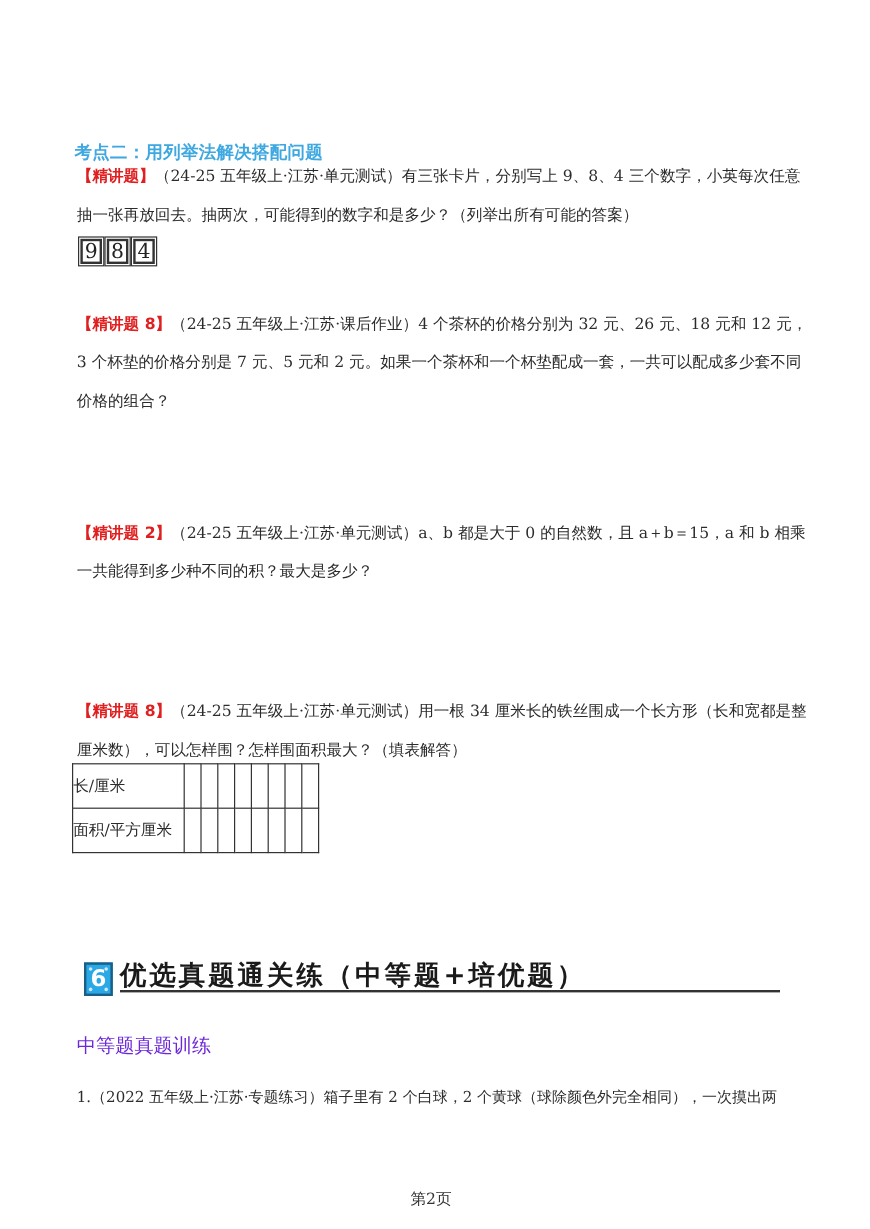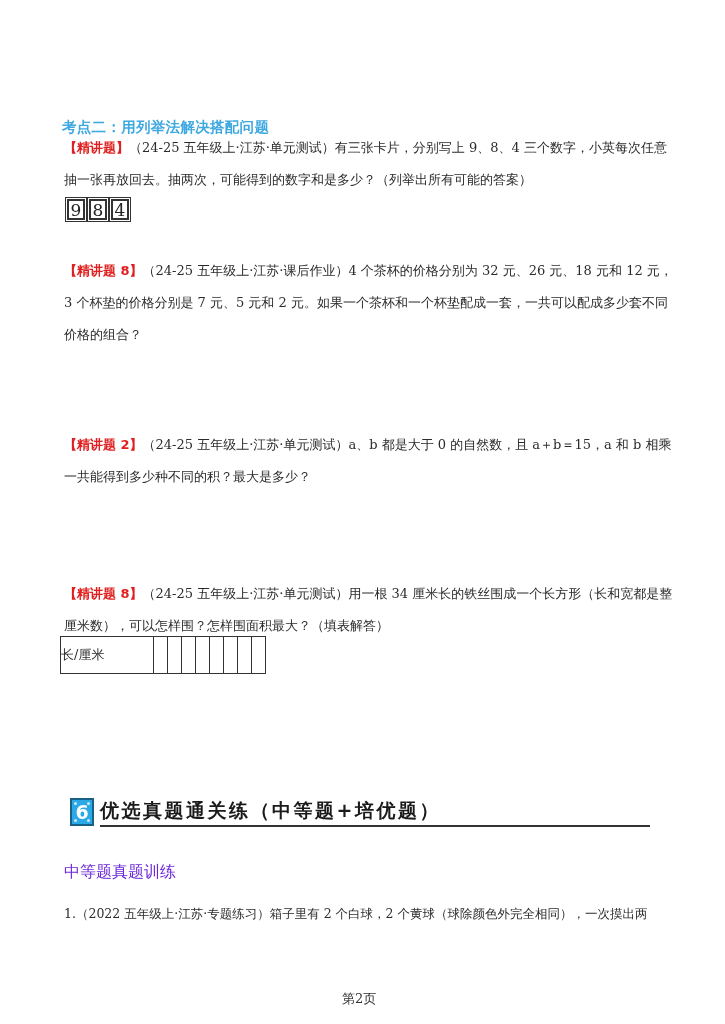--- a/index.html
+++ b/index.html
@@ -34,21 +34,21 @@
     .banner { display: flex; align-items: flex-end; }
     .num-icon {
       width: 24px; height: 28px; background: #2aa9e6; border: 2px solid #1a5f86;
       box-sizing: border-box; color: #fff; font-weight: bold; font-size: 19px;
       display: flex; align-items: center; justify-content: center; position: relative;
       font-family: "DejaVu Sans", sans-serif;
     }
     .num-icon .dot { position: absolute; width: 3px; height: 3px; background: #cfe9f7; border-radius: 50%; }
     .banner-title {
       font-family: "DejaVu Sans", "Liberation Sans", sans-serif;
-      font-size: 19px; font-weight: bold; color: #1a1a1a; margin-left: 6px;
+      font-size: 22px; font-weight: bold; color: #1a1a1a; margin-left: 6px;
       letter-spacing: 2.5px; padding-bottom: 2px;
     }
     .banner-rule { position: absolute; left: 100px; top: 825px; width: 550px; height: 2px; background: #333; }
     .sub-blue {
       font-family: "DejaVu Sans", "Liberation Sans", sans-serif;
       color: #6d28d9; font-size: 16px;
     }
     .page-num { font-size: 13px; color: #333; }
   </style>
 </head>
@@ -83,20 +83,31 @@
     <td class="lbl">长/厘米</td>
     <td class="cell"></td>
         <td class="cell"></td>
         <td class="cell"></td>
         <td class="cell"></td>
         <td class="cell"></td>
         <td class="cell"></td>
         <td class="cell"></td>
         <td class="cell"></td>
   </tr>
+  <tr>
+    <td class="lbl">面积/平方厘米</td>
+    <td class="cell"></td>
+        <td class="cell"></td>
+        <td class="cell"></td>
+        <td class="cell"></td>
+        <td class="cell"></td>
+        <td class="cell"></td>
+        <td class="cell"></td>
+        <td class="cell"></td>
+  </tr>
 </tbody>
   </table>
 
 <div class="abs banner" style="left:70px; top:798px;">
   <div class="num-icon">
     <span class="dot" style="left:2px; top:2px;"></span>
       <span class="dot" style="right:2px; top:2px;"></span>
     <span class="dot" style="left:2px; bottom:2px;"></span>
       <span class="dot" style="right:2px; bottom:2px;"></span>
     <span>6</span>

